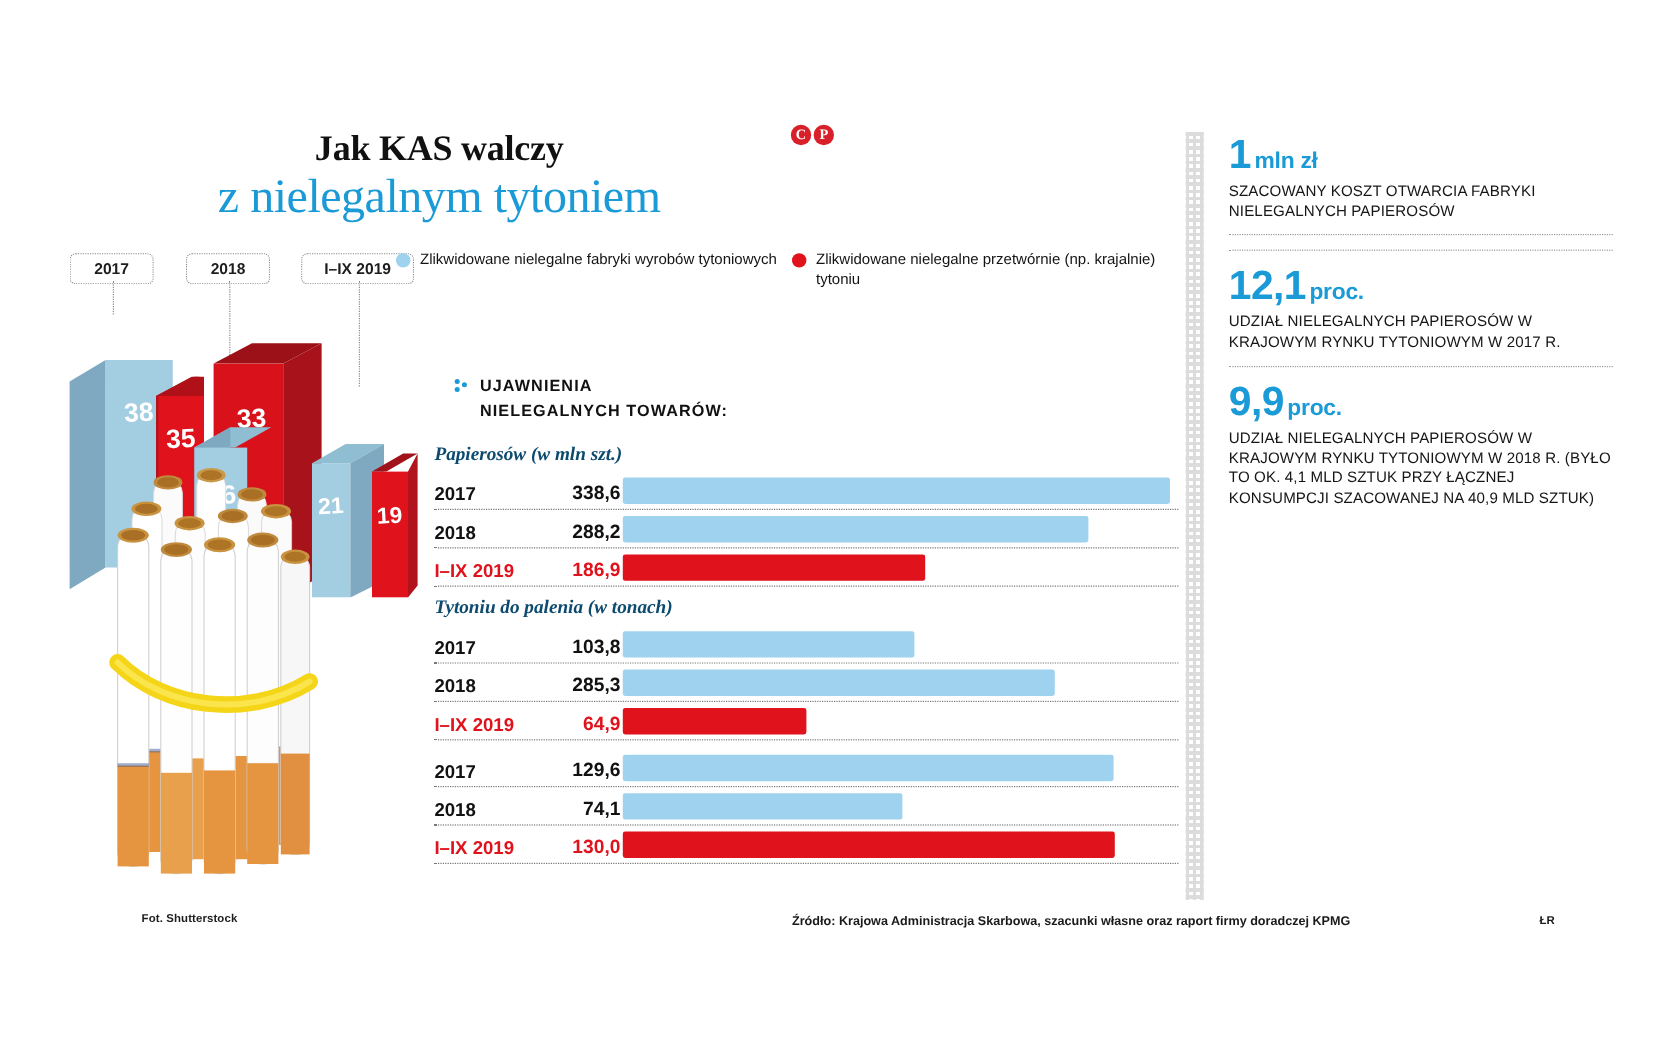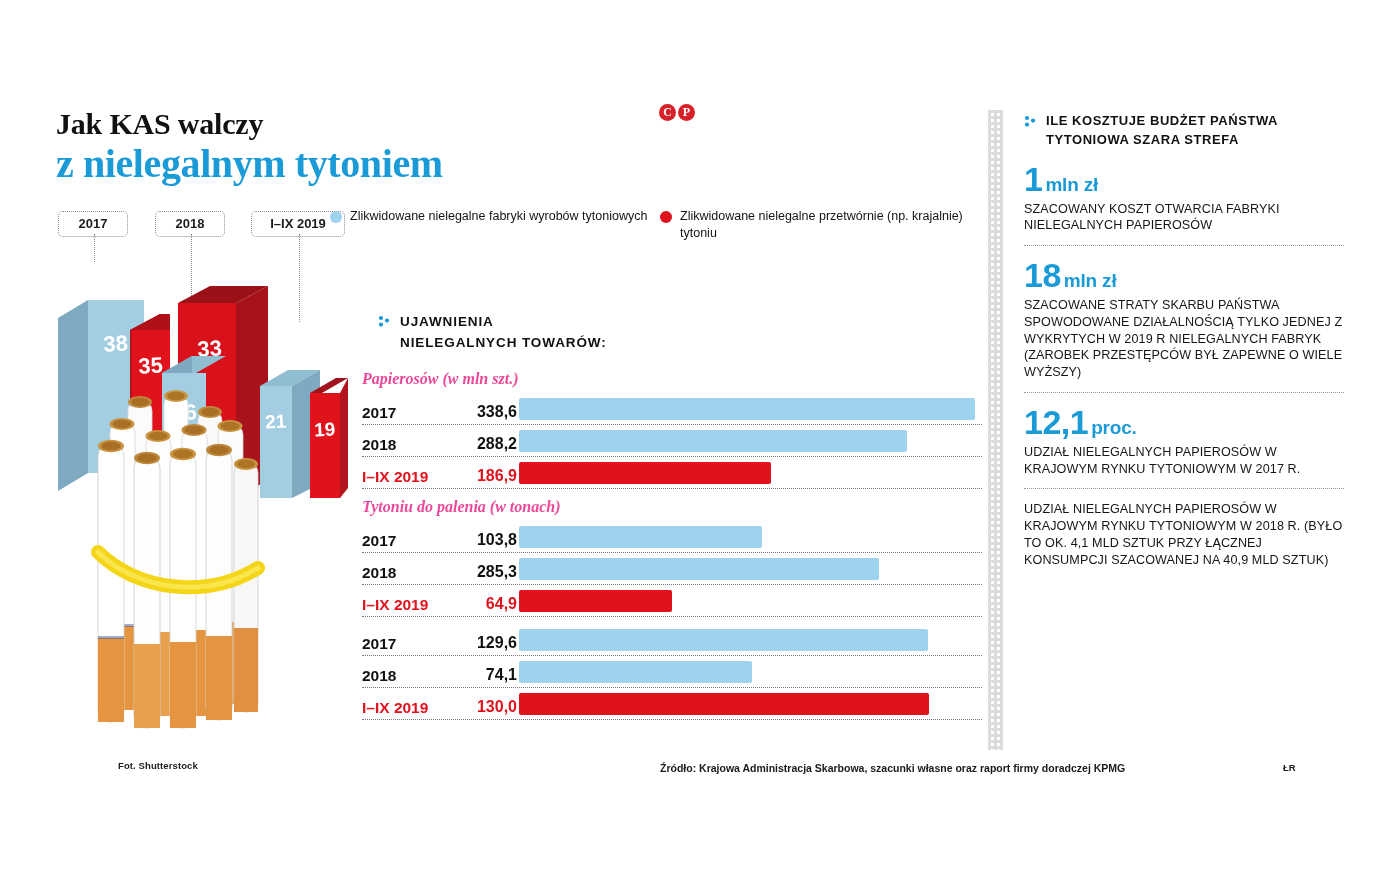--- a/index.html
+++ b/index.html
@@ -15,32 +15,33 @@
     color: #1a1a1a;
     overflow: hidden;
   }
 
   
   #headline {
     position: absolute;
     left: 56px;
     top: 108px;
     width: 620px;
+    text-align: center;
   }
   .head-line1 {
     font-family: "Liberation Serif", serif;
     font-weight: bold;
     font-size: 30px;
     color: #111111;
     letter-spacing: -0.2px;
     line-height: 1.06;
   }
   .head-line2 {
     font-family: "Liberation Serif", serif;
-    font-weight: bold;
+    font-weight: normal;
     font-size: 40px;
     color: #1a9ad6;
     letter-spacing: -0.4px;
     line-height: 1.12;
     margin-top: 2px;
   }
 
   
   #cp-logo {
     position: absolute;
@@ -166,21 +167,21 @@
     text-transform: uppercase;
   }
 
   
   .bar-group { position: absolute; left: 362px; width: 620px; }
   .bar-group-title {
     font-family: "Liberation Serif", serif;
     font-style: italic;
     font-weight: bold;
     font-size: 16px;
-    color: #ec4899;
+    color: #0c4a6e;
     margin-bottom: 9px;
   }
   .bar-row {
     position: relative;
     height: 32px;
   }
   .bar-row-label {
     position: absolute;
     left: 0;
     top: 7px;
@@ -549,57 +550,41 @@
     <span class="bar-row-label">I–IX 2019</span>
     <span class="bar-row-value">130,0</span>
     <span class="bar-row-dots"></span>
     <span class="bar-fill" style="width:410px;"></span>
   </div>
 </div>
 
 <div id="divider-strip"></div>
 
 <div id="right-panel">
-  <div id="right-head">
-    <span class="dot-icon">
-      <svg width="14" height="15" viewBox="0 0 14 15" xmlns="http://www.w3.org/2000/svg">
-        <circle cx="3" cy="3" r="2.1" fill="#1a9ad6"></circle>
-        <circle cx="9" cy="5.6" r="2.1" fill="#1a9ad6"></circle>
-        <circle cx="3" cy="9.6" r="2.1" fill="#1a9ad6"></circle>
-      </svg>
-    </span>
-    <div class="right-head-text">
-      <span>Ile kosztuje budżet państwa</span><br>
-      <span>tytoniowa szara strefa</span>
-    </div>
-  </div>
 
   <div class="stat-block">
     <div class="stat-number">
       <span class="big">1</span><span class="unit">mln zł</span>
     </div>
     <div class="stat-desc">Szacowany koszt otwarcia fabryki nielegalnych papierosów</div>
   </div>
   <div class="stat-sep"></div>
 
-  <div class="stat-block">
-    <div class="stat-number">
-      <span class="big">18</span><span class="unit">mln zł</span>
-    </div>
-    <div class="stat-desc">Szacowane straty skarbu państwa spowodowane działalnością tylko jednej z wykrytych w 2019 r nielegalnych fabryk (zarobek przestępców był zapewne o wiele wyższy)</div>
-  </div>
   <div class="stat-sep"></div>
 
   <div class="stat-block">
     <div class="stat-number">
       <span class="big">12,1</span><span class="unit">proc.</span>
     </div>
     <div class="stat-desc">Udział nielegalnych papierosów w krajowym rynku tytoniowym w 2017 r.</div>
   </div>
   <div class="stat-sep"></div>
 
   <div class="stat-block">
+    <div class="stat-number">
+      <span class="big">9,9</span><span class="unit">proc.</span>
+    </div>
     <div class="stat-desc">Udział nielegalnych papierosów w krajowym rynku tytoniowym w 2018 r. (było to ok. 4,1 mld sztuk przy łącznej konsumpcji szacowanej na 40,9 mld sztuk)</div>
   </div>
 </div>
 
 <div id="source-note">Źródło: Krajowa Administracja Skarbowa, szacunki własne oraz raport firmy doradczej KPMG</div>
 <div id="author-note">ŁR</div>
 
 </body></html>

